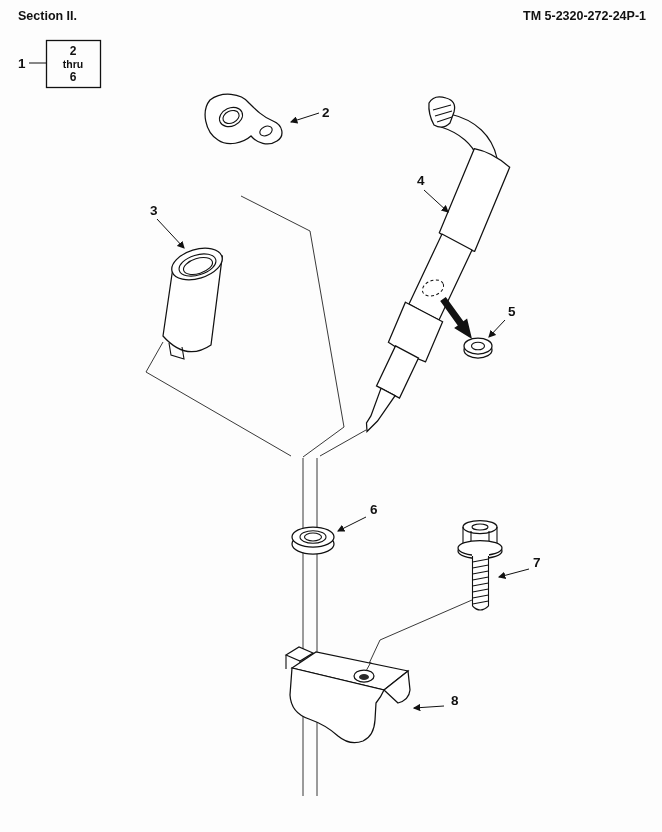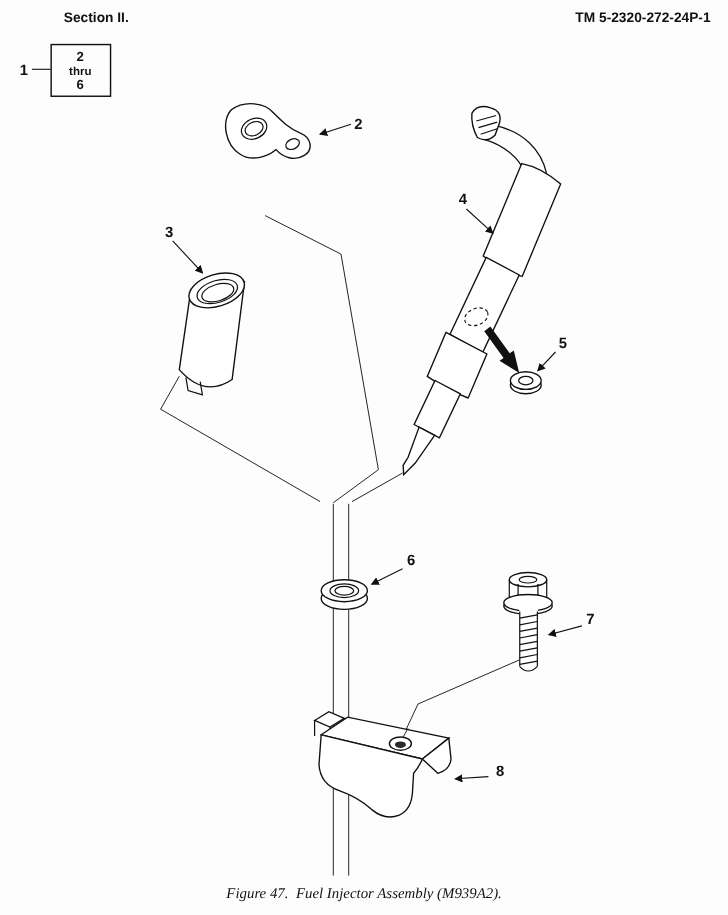--- a/index.html
+++ b/index.html
@@ -1,21 +1,21 @@
 <!DOCTYPE html>
 <html><head>
 <meta charset="utf-8">
 <style>
   html,body{margin:0;padding:0;background:#e9e9e9;}
   .page{
     position:relative;width:662px;height:832px;background:#fdfdfd;
     font-family:"Liberation Sans",sans-serif;color:#111;overflow:hidden;
     margin:0 auto;
   }
-  .hdr-left{position:absolute;top:9px;left:18px;font-size:12.5px;font-weight:700;margin-left:40px;}
+  .hdr-left{position:absolute;top:9px;left:18px;font-size:12.5px;font-weight:700;}
   .hdr-right{position:absolute;top:9px;right:16px;font-size:12.5px;font-weight:700;}
   .caption{
     position:absolute;top:804px;left:0;width:100%;text-align:center;
     font-style:italic;font-size:13.5px;white-space:pre;
     font-family:"Liberation Serif",serif;
   }
   svg{position:absolute;top:0;left:0;}
   svg text{font-family:"Liberation Sans",sans-serif;fill:#111;}
   .lbl{font-size:13.5px;font-weight:700;}
   .boxtxt{font-size:12px;font-weight:700;}
@@ -141,14 +141,13 @@
       <text class="lbl" x="370" y="514">6</text>
 
       <path class="leader" d="M529 569 L499 577" marker-end="url(#arr)"></path>
       <text class="lbl" x="533" y="567">7</text>
 
       <path class="leader" d="M444 706 L414 708" marker-end="url(#arr)"></path>
       <text class="lbl" x="451" y="705">8</text>
     </g>
   </svg>
 
-  <div class="caption">Figure 47.  Fuel Injector Assembly (M939A2).</div>
 </div>
 
 </body></html>

